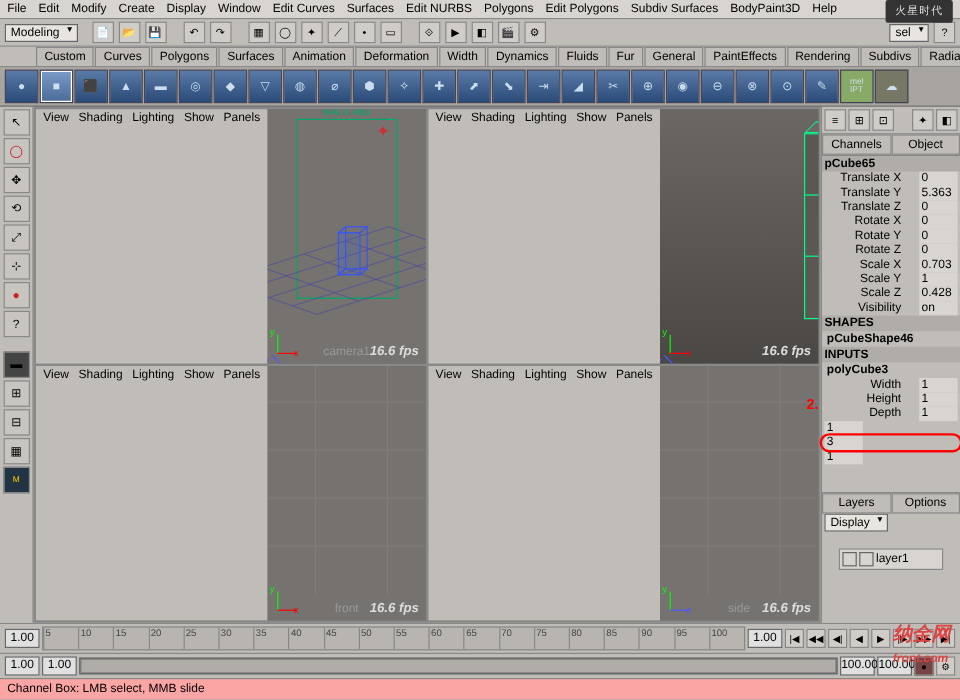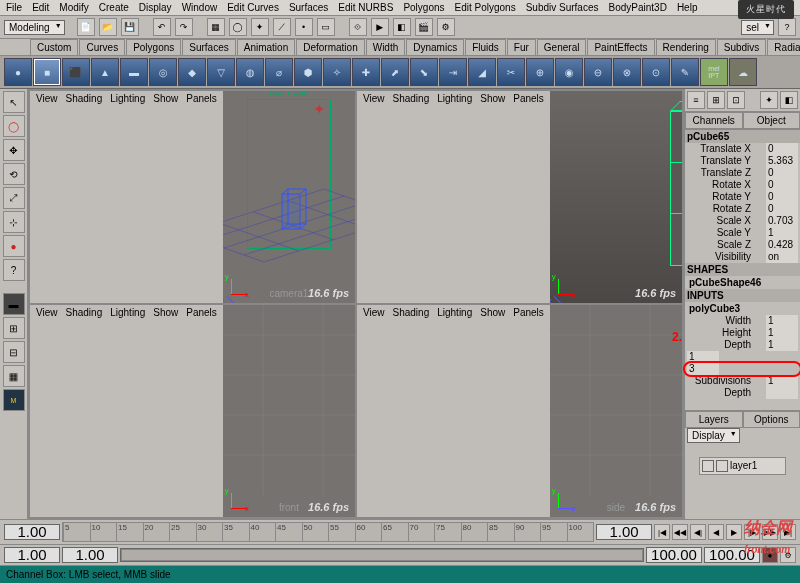--- a/index.html
+++ b/index.html
@@ -34,23 +34,23 @@
 .cb-tab{flex:1;padding:2px;text-align:center;border:1px solid #888;background:#c0bcb8}
 .cb-row{display:flex;justify-content:space-between;padding:0 2px;line-height:12px}
 .cb-row .label{text-align:right;flex:1;padding-right:15px}
 .cb-row .val{width:32px;background:#d8d4d0;text-align:left;padding-left:2px}
 .cb-header{font-weight:bold;padding:1px 2px;background:#b0aca8}
 .hl-red{position:relative}
 .hl-red::after{content:"";position:absolute;inset:-2px;border:2px solid red;border-radius:8px;pointer-events:none}
 .timeline{display:flex;align-items:center;padding:2px 4px;background:#c0bcb8;border-top:1px solid #888;gap:2px}
 .tl-ruler{flex:1;height:20px;background:#b8b4b0;border:1px solid #888;position:relative;display:flex}
 .tick{flex:1;border-left:1px solid #888;font-size:8px;padding-left:1px;color:#444}
-.frame-field{width:56px;height:16px;background:#e0e0e0;border:1px solid #666;text-align:center;font-size:15px;line-height:14px}
+.frame-field{width:29px;height:16px;background:#e0e0e0;border:1px solid #666;text-align:center;font-size:10px;line-height:14px}
 .play-btn{width:16px;height:16px;background:#d0ccc8;border:1px solid #888;display:flex;align-items:center;justify-content:center;font-size:8px}
-.helpline{padding:3px 6px;background:#0f766e;border-top:1px solid #888;font-size:10px}
+.helpline{padding:3px 6px;background:#fca5a5;border-top:1px solid #888;font-size:10px}
 .annot{position:absolute;right:118px;top:330px;color:red;font-size:12px;font-weight:bold}
 .cube{position:absolute;border:1px solid #0f8;background:#5a5754}
 .wire-cube{position:absolute;border:1px solid #0ff;background:rgba(64,96,200,0.1)}
 .watermark{position:absolute;right:8px;bottom:26px;font-size:16px;font-weight:bold;color:#d44;font-style:italic}
 .logo-top{position:absolute;right:6px;top:0px;color:#ddd;font-size:9px;background:#333;padding:3px 8px;border-radius:2px;letter-spacing:1px}
 </style>
 </head>
 <body>
 
 <div class="menubar">
@@ -394,21 +394,20 @@
           <span class="label">Depth</span>
           <span class="val">1</span>
         </div>
         <div class="cb-row">
           <span class="val">1</span>
         </div>
         <div class="cb-row hl-red">
           <span class="val">3</span>
         </div>
         <div class="cb-row">
-          <span class="label">Subdivisions Depth</span>
           <span class="val">1</span>
         </div>
       </div>
     <div style="flex:1"></div>
     <div style="display:flex;border-top:1px solid #888">
       <div class="cb-tab" style="flex:1">Layers</div>
       <div class="cb-tab" style="flex:1">Options</div>
     </div>
     <div style="padding:2px"><span class="dropdown">Display</span></div>
     <div style="display:flex;padding:2px;gap:2px;background:#d8d4d0;border:1px solid #888;margin:14px">

